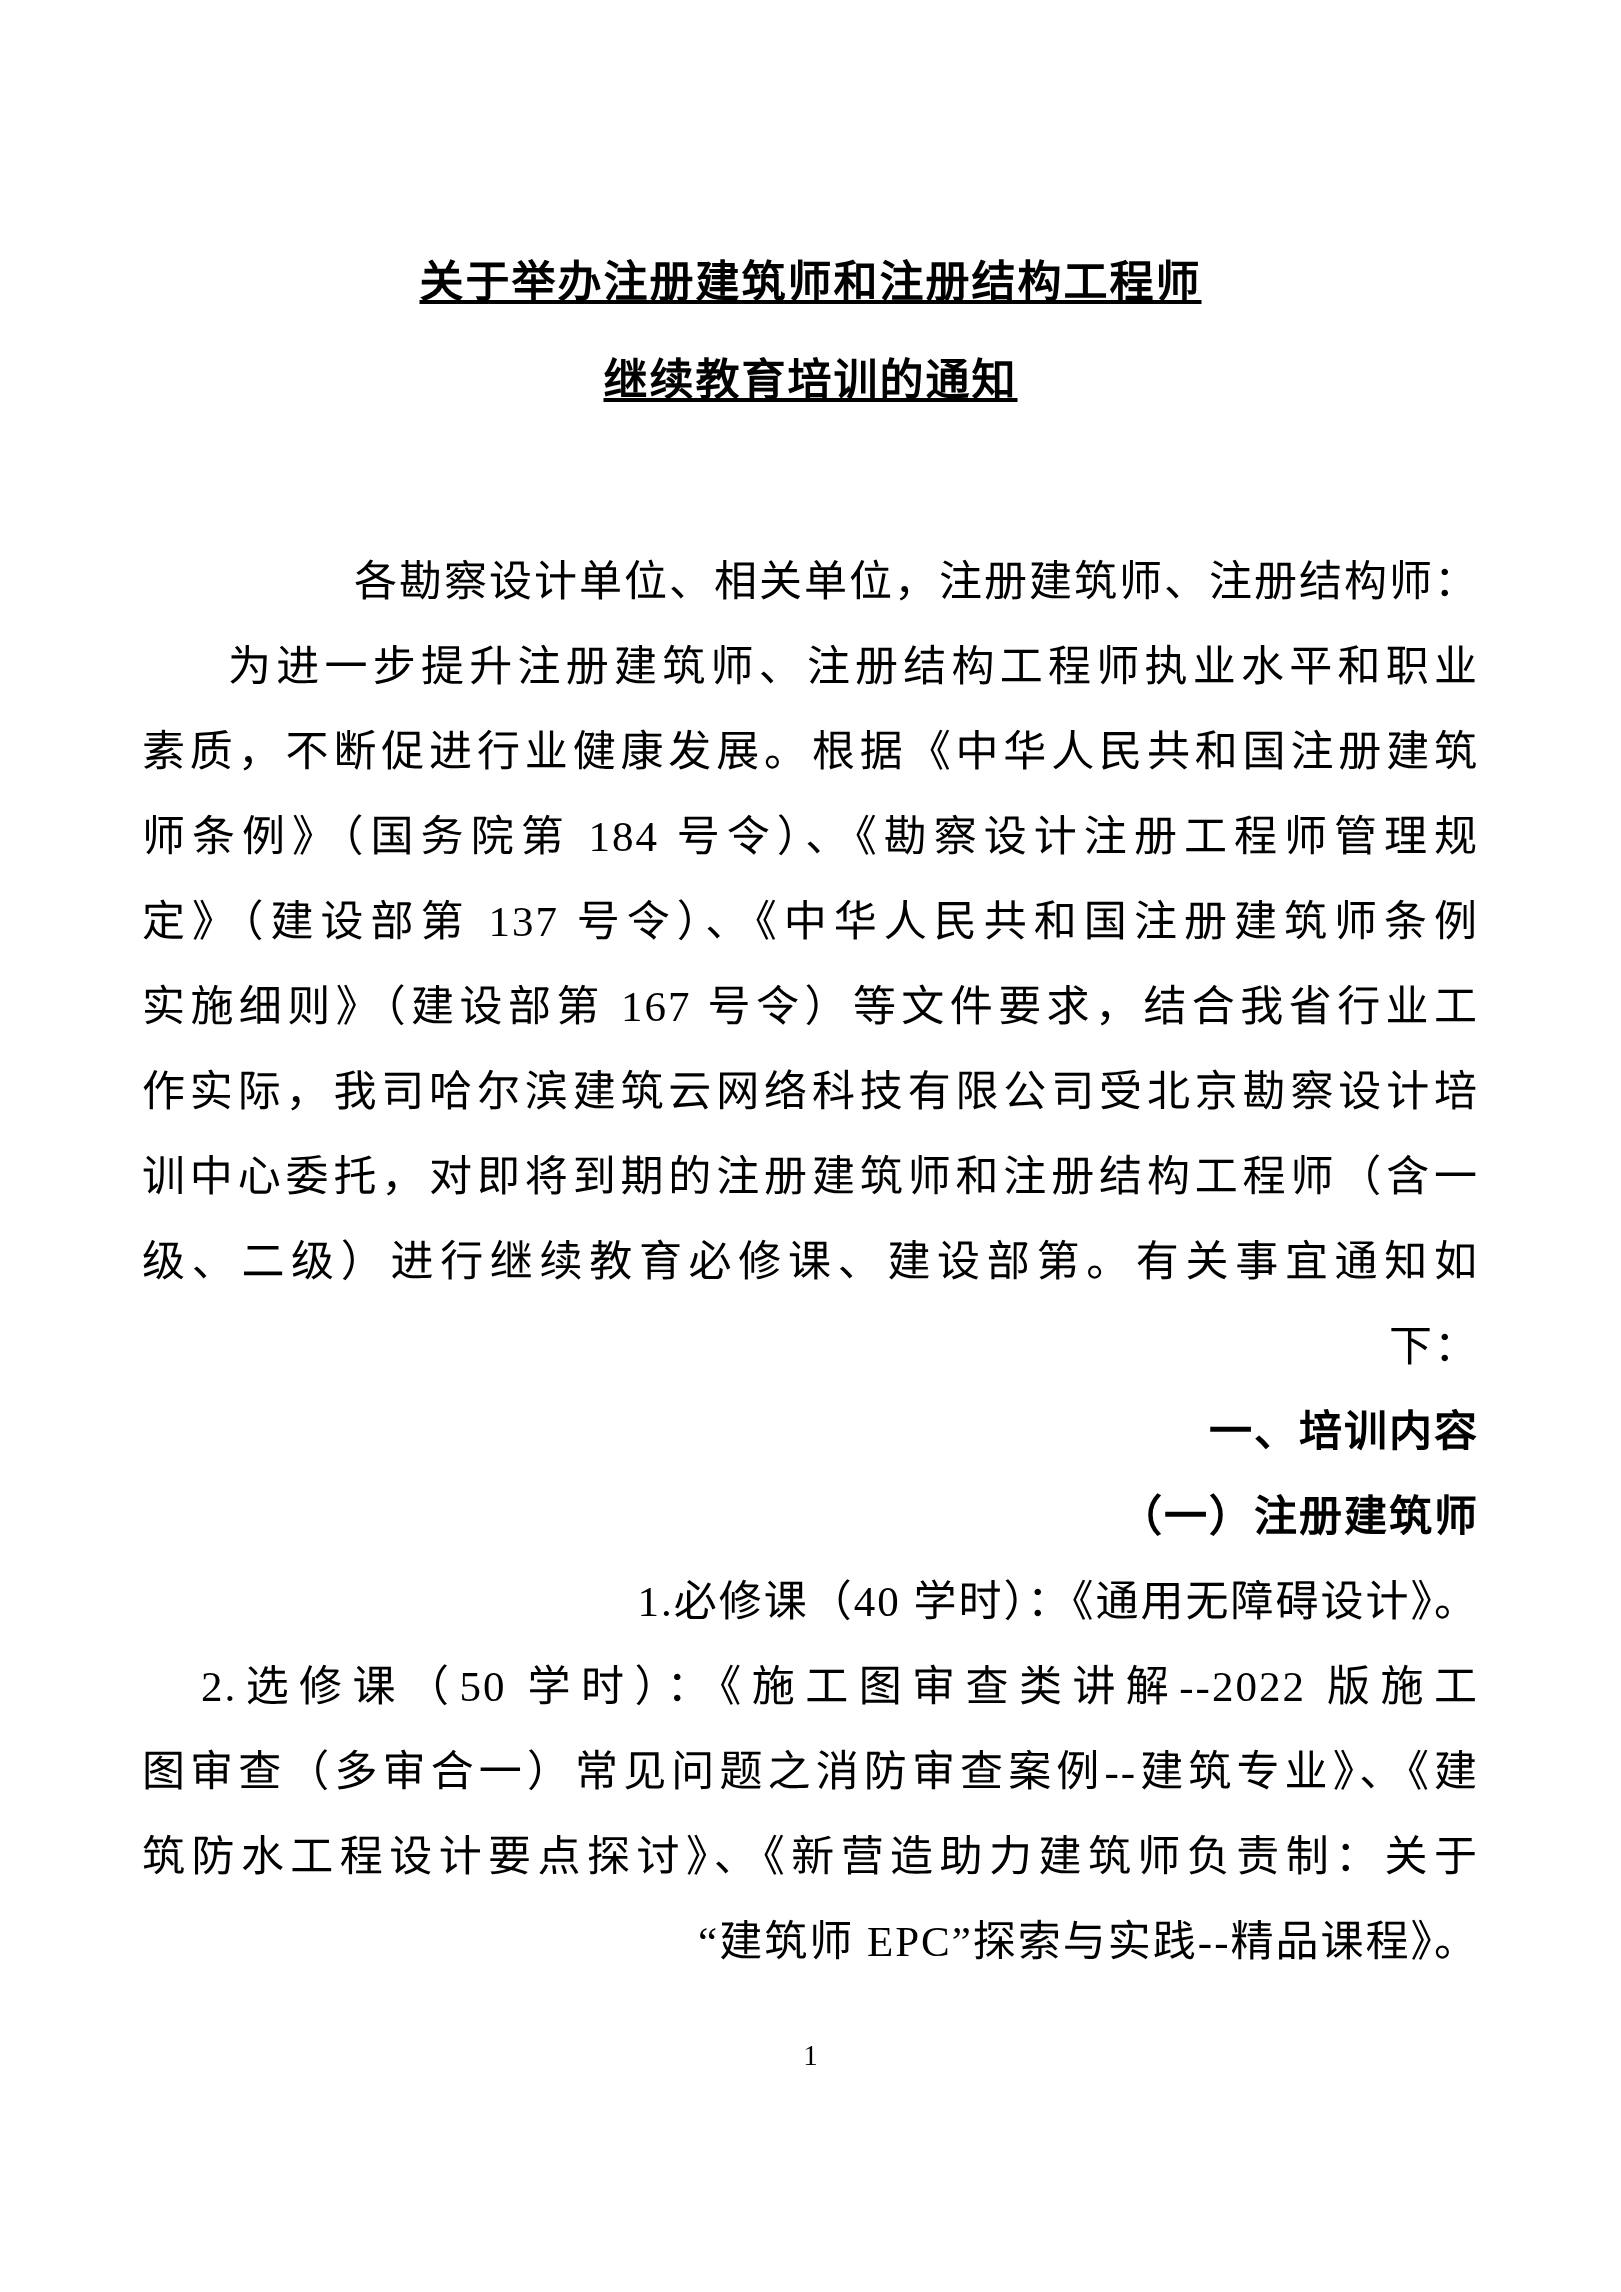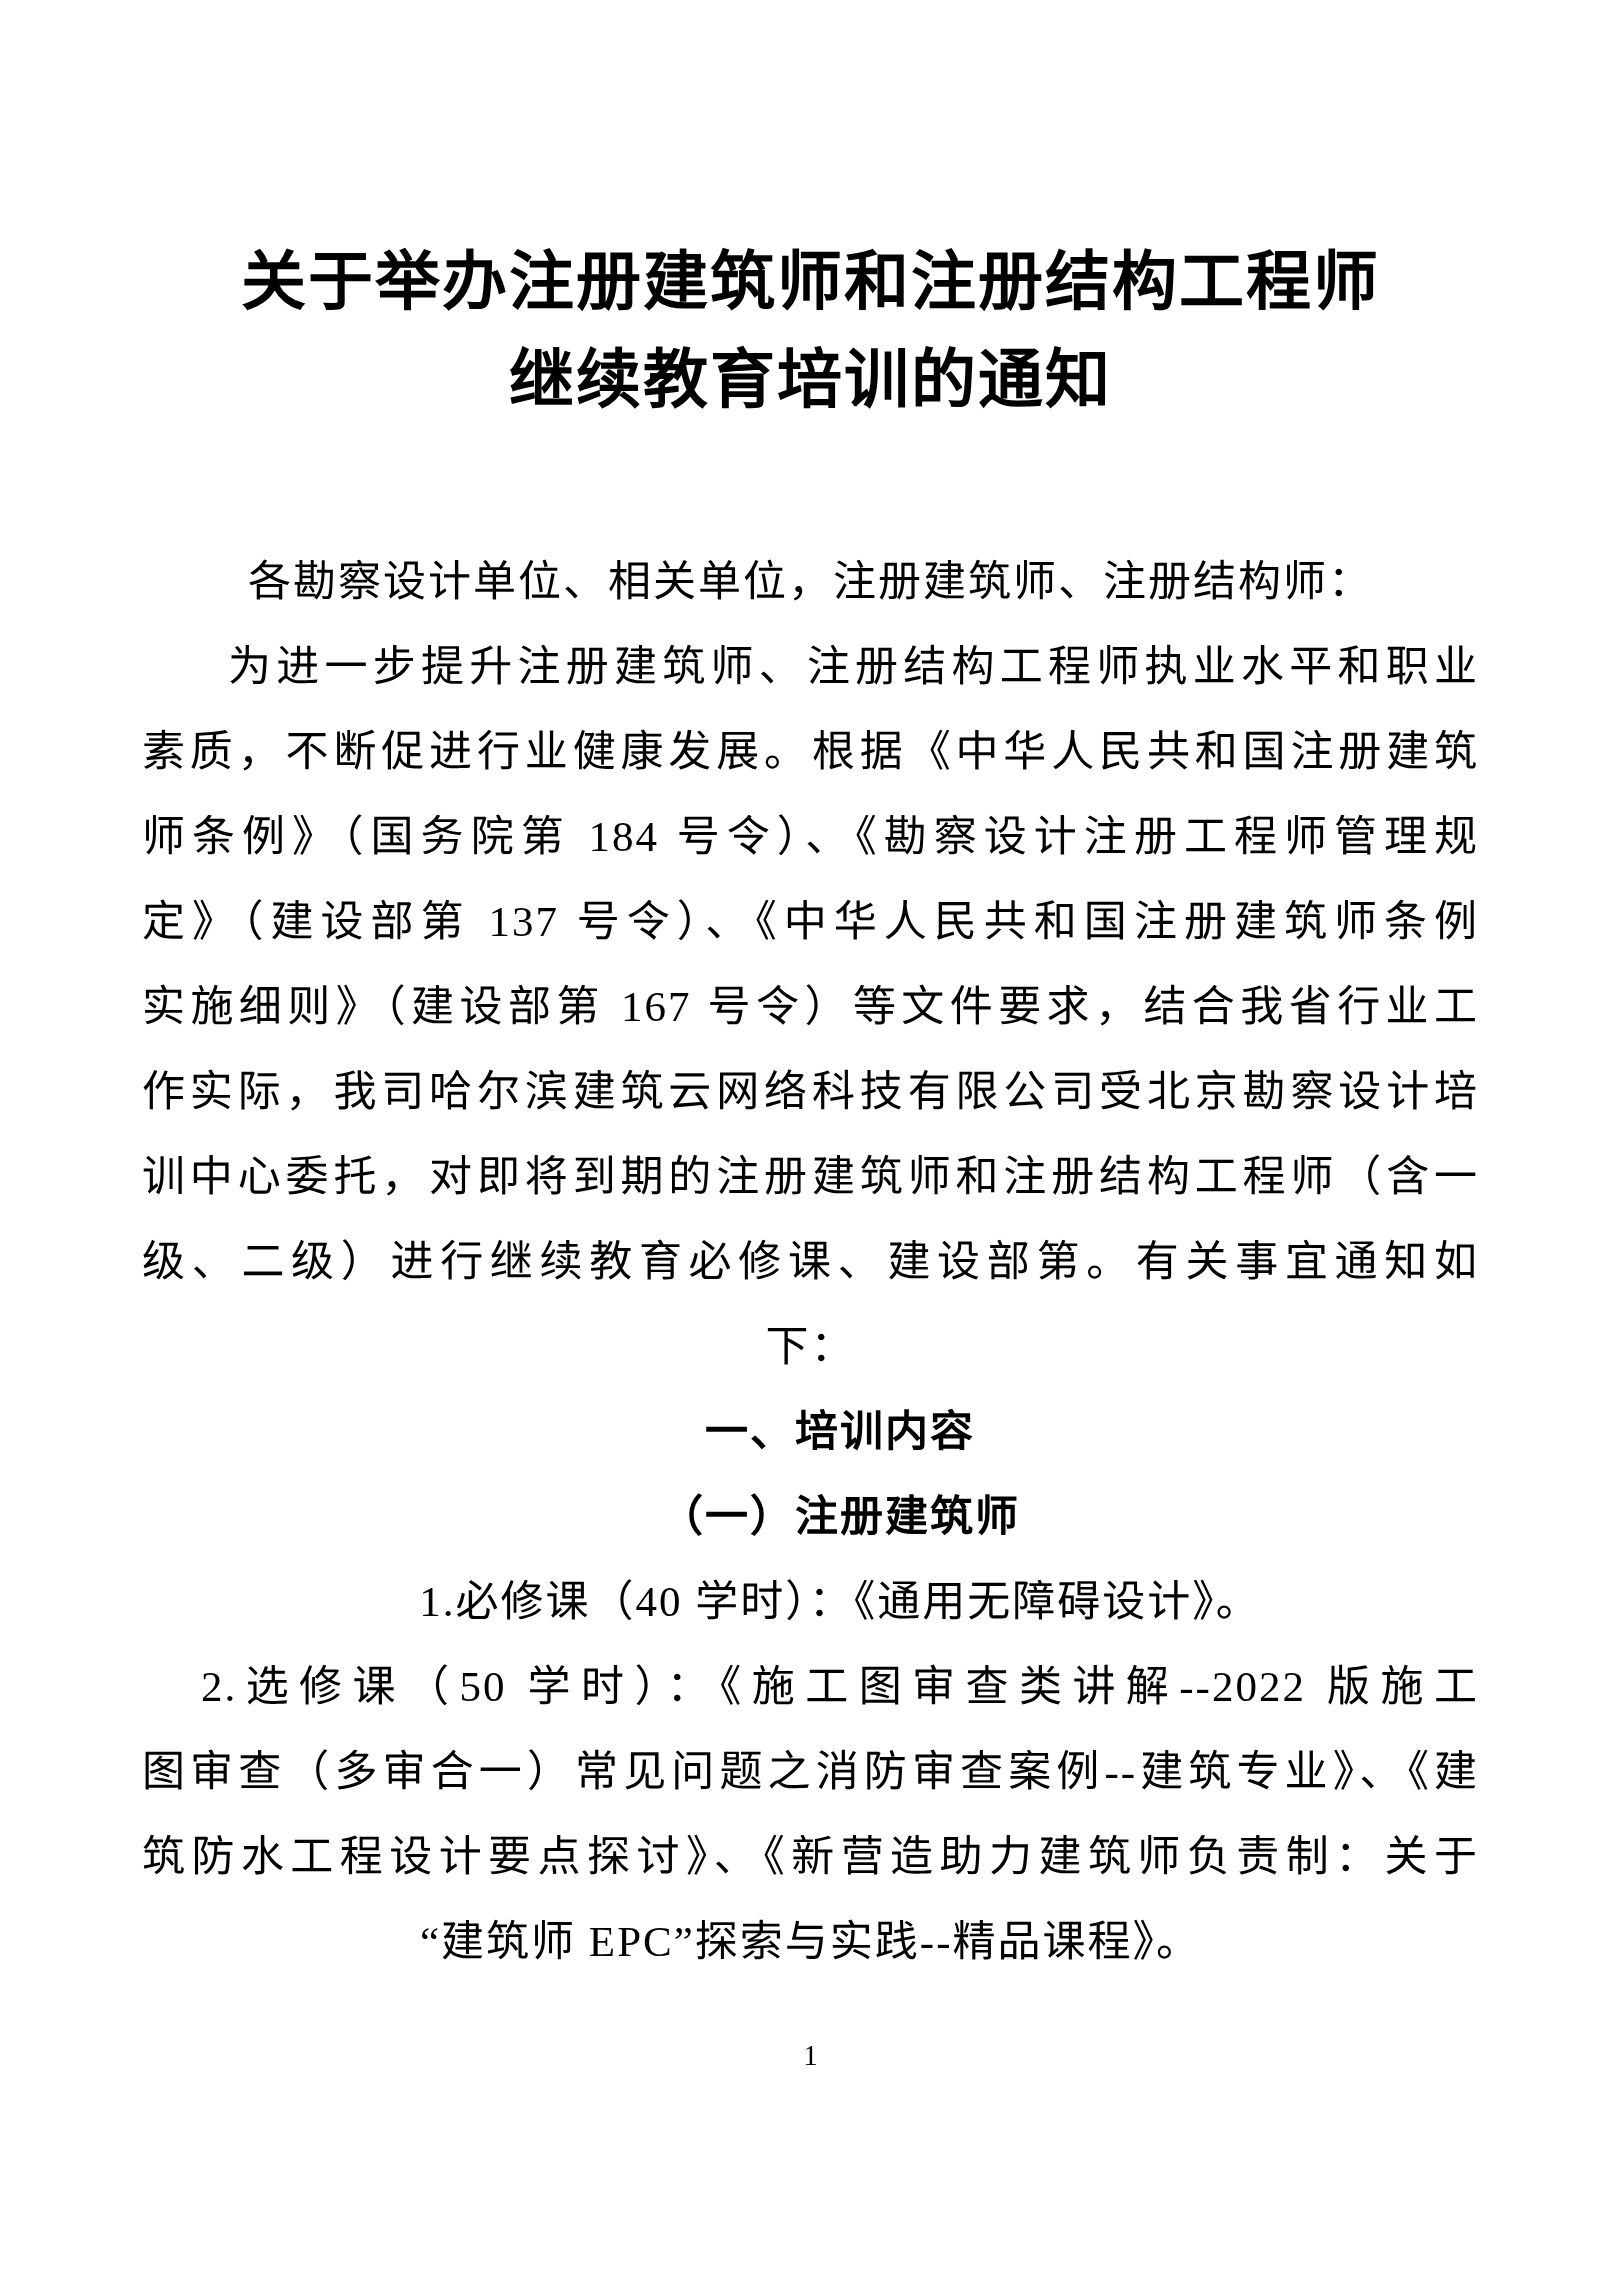--- a/index.html
+++ b/index.html
@@ -19,35 +19,36 @@
     overflow: hidden;
     font-family: "Liberation Serif", serif;
   }
   .title-block {
     padding-top: 233px;
     text-align: center;
   }
   .title-line {
     font-family: "Liberation Sans", sans-serif;
     font-weight: 700;
-    font-size: 65px;
+    font-size: 44px;
     line-height: 98px;
     letter-spacing: 2px;
     white-space: nowrap;
+    text-decoration: underline;
   }
   .doc-body {
     margin-top: 110px;
   }
   .ln {
     font-size: 43px;
     height: 85px;
     line-height: 85px;
     letter-spacing: 2px;
     white-space: nowrap;
-    text-align: center;
+    text-align: right;
   }
   
   .jf {
     white-space: normal;
     text-align: justify;
     text-align-last: justify;
     text-justify: inter-character;
   }
   
   .ind2 { text-indent: 86px; }

